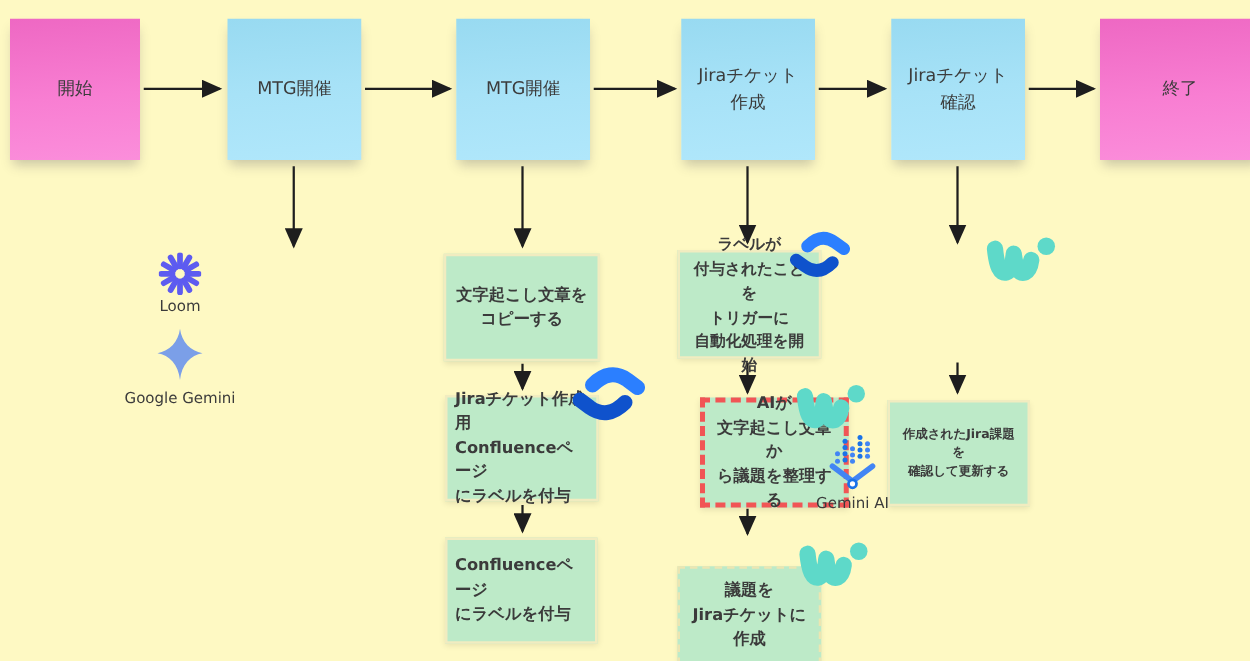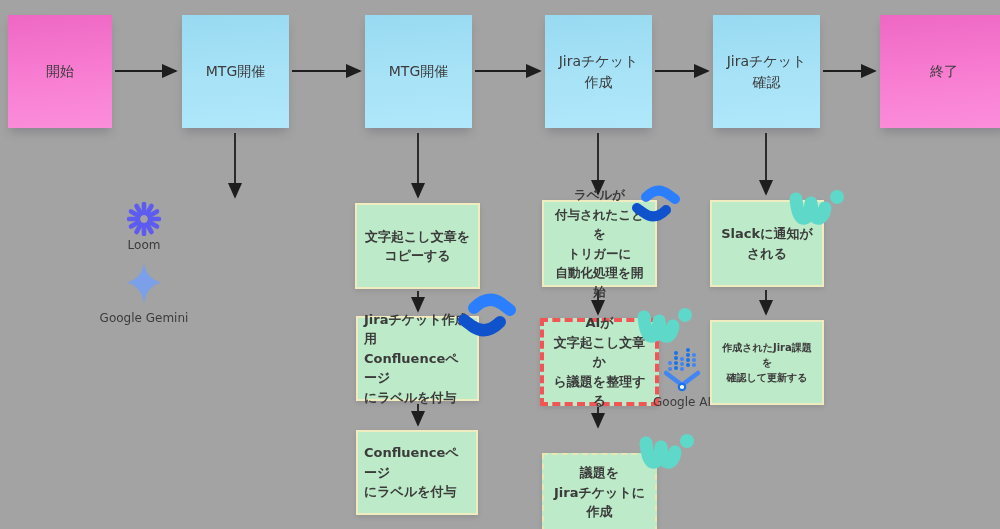--- a/index.html
+++ b/index.html
@@ -1,35 +1,35 @@
 <!DOCTYPE html>
 <html><head>
 <meta charset="utf-8">
 <style>
   html,body{margin:0;padding:0;background:#fff;}
   #canvas{
-    position:relative;width:1000px;height:529px;background:#a3a3a3;
+    position:relative;width:1000px;height:529px;background:#fef9c3;
     font-family:"DejaVu Sans","Liberation Sans",sans-serif;color:#3b3b3b;
     overflow:hidden;
   }
   .sticky{
     position:absolute;display:flex;align-items:center;justify-content:center;
     text-align:center;font-size:14px;line-height:1.5;white-space:pre-line;
     box-shadow:0 6px 9px -2px rgba(70,70,85,.28);
   }
   .sticky.pink{background:linear-gradient(175deg,#ee68c3 0%,#f87ed2 55%,#fb8edb 100%);}
   .sticky.blue{background:linear-gradient(175deg,#98daf1 0%,#a7e2f7 50%,#b0e7fb 100%);}
   .task{
     position:absolute;display:flex;align-items:center;justify-content:center;
     background:#bcead6;background:#bdeac8;border:2px solid #f1ecc0;
     box-sizing:border-box;font-size:13px;line-height:1.5;white-space:pre-line;
     text-align:center;box-shadow:0 2px 5px rgba(0,0,0,.10);padding:15px 6px;font-weight:bold;
   }
   .task.left{text-align:left;justify-content:flex-start;}
-  .task.dashed-red{border:4px dashed #f15555;}
+  .task.dashed-red{border:4px dashed #f15555;margin-left:20px;}
   .task.dashed-cream{border:2px dashed #ece6b2;}
   .task.small{font-size:10px;}
   .task.tight{font-size:12.5px;line-height:1.55;}
   .icon{position:absolute;}
   .lbl{position:absolute;font-size:12px;text-align:center;color:#3b3b3b;white-space:nowrap;}
   #arrows{position:absolute;left:0;top:0;pointer-events:none;}
 </style>
 </head>
 <body>
 
@@ -81,22 +81,20 @@
 付与されたことを
 トリガーに
 自動化処理を開始</div>
   <div class="task dashed-red" style="left:540px;top:318px;width:119px;height:88px;">AIが
 文字起こし文章か
 ら議題を整理する</div>
   <div class="task dashed-cream" style="left:542px;top:453px;width:115px;height:79px;">議題を
 Jiraチケットに
 作成</div>
 
-  <div class="task" style="left:710px;top:200px;width:114px;height:87px;">Slackに通知が
-される</div>
   <div class="task small" style="left:710px;top:320px;width:114px;height:85px;">作成されたJira課題を
 確認して更新する</div>
 
   <svg class="icon" style="left:127px;top:202px;" width="34" height="34">
     <g stroke="#5d5bf0" stroke-width="4.6" stroke-linecap="round">
       <line x1="23" y1="17" x2="32" y2="17"></line>
       <line x1="22.2" y1="20" x2="30" y2="24.5"></line>
       <line x1="20" y1="22.2" x2="24.5" y2="30"></line>
       <line x1="17" y1="23" x2="17" y2="32"></line>
       <line x1="14" y1="22.2" x2="9.5" y2="30"></line>
@@ -154,15 +152,15 @@
         <circle cx="26" cy="11" r="2" fill="#1a73e8"></circle>
       <circle cx="26" cy="16" r="2" fill="#1a73e8"></circle>
         <circle cx="26" cy="21" r="2" fill="#1a73e8"></circle>
       <circle cx="32" cy="11" r="2"></circle>
         <circle cx="32" cy="16" r="2"></circle>
         <circle cx="32" cy="21" r="2"></circle>
     </g>
     <path d="M4 29 L20 41 L36 29" stroke="#4285f4" stroke-width="4.5" stroke-linecap="round" stroke-linejoin="round" fill="none"></path>
     <circle cx="20" cy="43" r="3.2" fill="#fff" stroke="#1a73e8" stroke-width="2.2"></circle>
   </svg>
-  <div class="lbl" style="left:650px;top:395px;width:64px;">Google AI</div>
+  <div class="lbl" style="left:650px;top:395px;width:64px;">Gemini AI</div>
 
 </div>
 
 </body></html>

